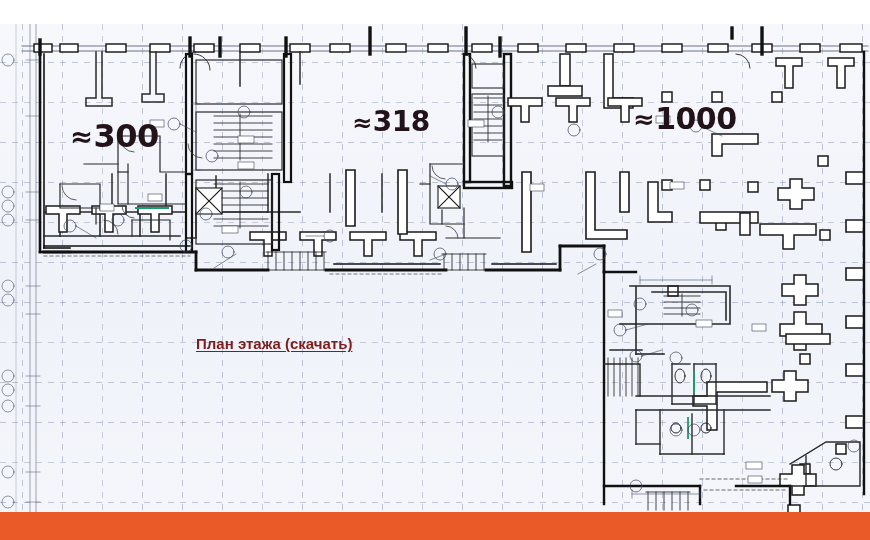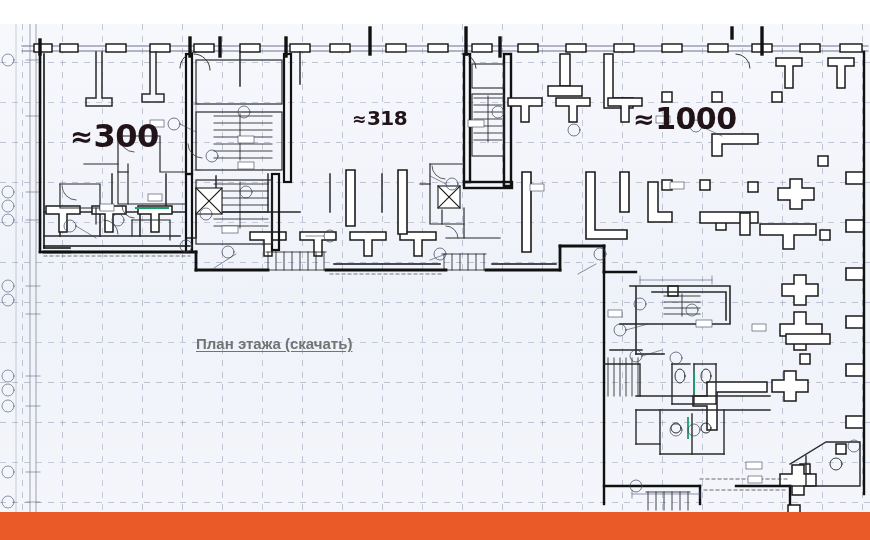--- a/index.html
+++ b/index.html
@@ -79,21 +79,21 @@
     letter-spacing: -0.5px;
     white-space: nowrap;
     line-height: 1;
   }
   .area-label .approx {
     font-size: 0.86em;
     margin-right: 1px;
     vertical-align: 0.02em;
   }
   .lbl-300  { left: 70px;  top: 96px;  font-size: 32px; }
-  .lbl-318  { left: 352px; top: 84px;  font-size: 20px; }
+  .lbl-318  { left: 352px; top: 84px;  font-size: 28px; }
   .lbl-1000 { left: 633px; top: 80px;  font-size: 30px; }
 
   
   .hero {
     position: absolute;
     left: 96px;
     top: 302px;
     width: 420px;
   }
   .hero-title {
@@ -106,21 +106,21 @@
     margin: 0;
     white-space: nowrap;
   }
   .hero-link {
     display: inline-block;
     margin-top: 9px;
     margin-left: 100px;
     font-family: "Liberation Sans", sans-serif;
     font-size: 15px;
     font-weight: 700;
-    color: #737373;
+    color: #7f1d1d;
     text-decoration: underline;
     text-underline-offset: 2px;
     cursor: pointer;
   }
 
   
   .orange-bar {
     position: absolute;
     left: 0;
     top: 488px;

